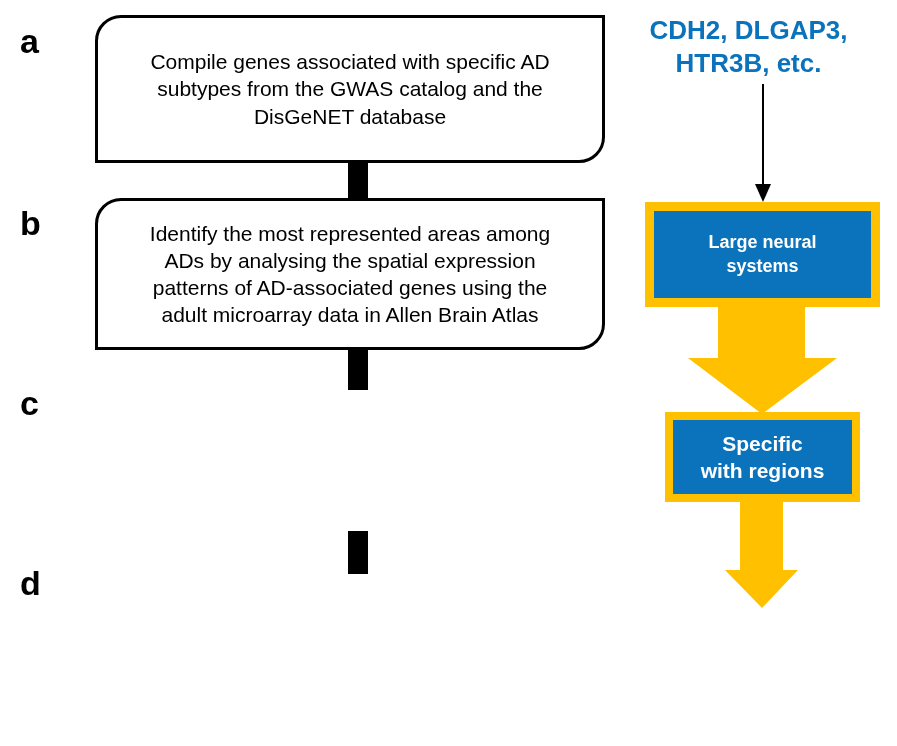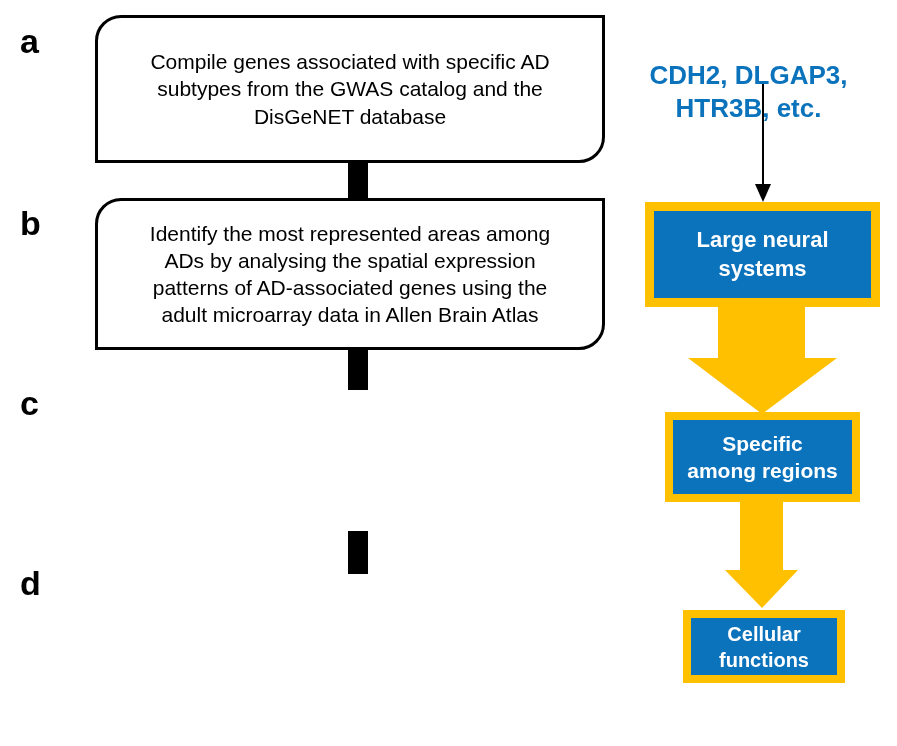--- a/index.html
+++ b/index.html
@@ -54,39 +54,38 @@
     position: absolute;
     left: 600px;
     top: 14px;
     width: 297px;
     text-align: center;
     font-size: 26px;
     font-weight: bold;
     line-height: 1.27;
     color: var(--accent-blue, #0b72bc);
     white-space: pre-line;
-    margin-top: 45px;
   }
   .thin-arrow { position: absolute; left: 754px; top: 84px; color: #000000; }
   .flow-node {
     position: absolute;
     box-sizing: border-box;
     background: var(--accent-blue, #0b72bc);
     display: flex;
     align-items: center;
     justify-content: center;
   }
   .flow-node-text {
     text-align: center;
     color: #ffffff;
     font-weight: bold;
     white-space: pre-line;
   }
   #node-large   { left: 645px; top: 202px; width: 235px; height: 105px; border: 9px solid var(--accent-orange, #ffc000); }
-  #node-large .flow-node-text   { font-size: 22px; line-height: 1.3; }
+  #node-large .flow-node-text   { font-size: 18px; line-height: 1.3; }
   #node-regions { left: 665px; top: 412px; width: 195px; height: 90px;  border: 8px solid var(--accent-orange, #ffc000); }
   #node-regions .flow-node-text { font-size: 21px; line-height: 1.3; }
   #node-cellular{ left: 683px; top: 610px; width: 162px; height: 73px;  border: 8px solid var(--accent-orange, #ffc000); }
   #node-cellular .flow-node-text{ font-size: 20px; line-height: 1.3; }
   .block-arrow { position: absolute; color: var(--accent-orange, #ffc000); }
   #block-arrow-1 { left: 688px; top: 306px; }
   #block-arrow-2 { left: 725px; top: 501px; }
 </style>
 </head>
 <body>
@@ -126,25 +125,21 @@
     <div class="flow-node-text">Large neural
 systems</div>
   </div>
 
   <svg class="block-arrow" id="block-arrow-1" width="149" height="108" viewBox="0 0 149 108">
     <polygon points="30,0 117,0 117,52 149,52 74,108 0,52 30,52" fill="currentColor"></polygon>
   </svg>
 
   <div class="flow-node" id="node-regions">
     <div class="flow-node-text">Specific
-among regions</div>
+with regions</div>
   </div>
 
   <svg class="block-arrow" id="block-arrow-2" width="73" height="107" viewBox="0 0 73 107">
     <polygon points="15,0 58,0 58,69 73,69 37,107 0,69 15,69" fill="currentColor"></polygon>
   </svg>
 
-  <div class="flow-node" id="node-cellular">
-    <div class="flow-node-text">Cellular
-functions</div>
-  </div>
 
 </div>
 
 </body></html>

